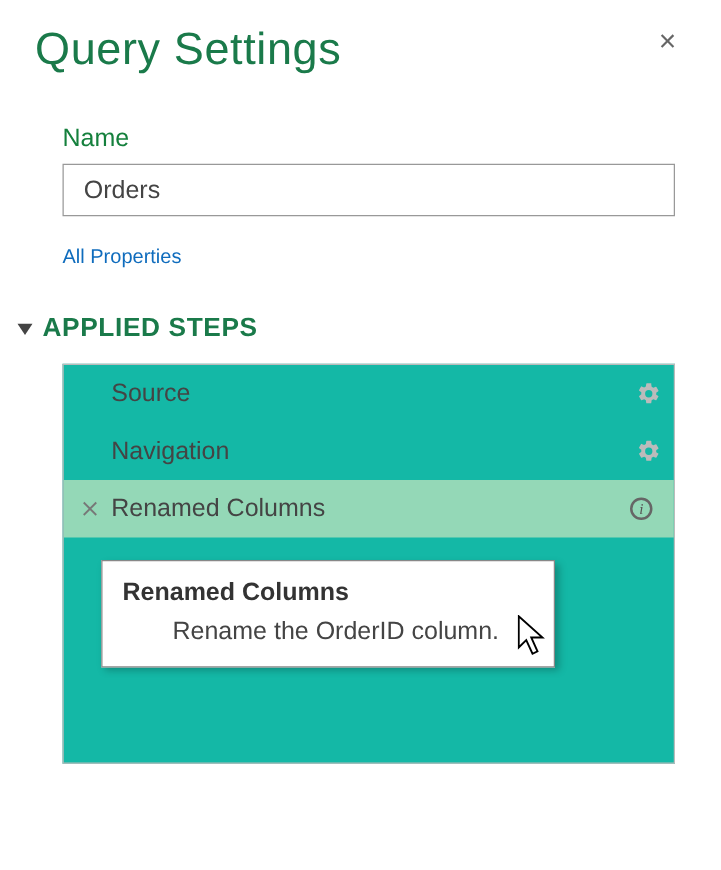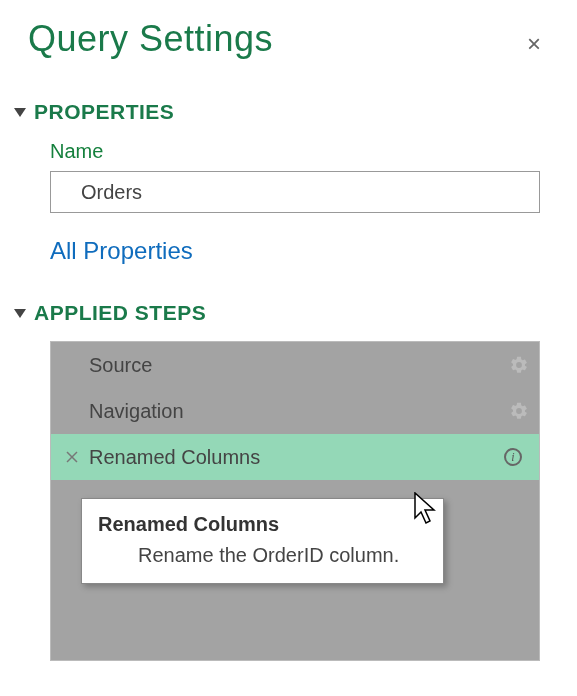--- a/index.html
+++ b/index.html
@@ -14,21 +14,21 @@
     height: 696px;
     position: relative;
     color: #444;
   }
   .panel {
     padding: 18px 28px 0 28px;
   }
   .panel-header {
     display: flex;
     justify-content: space-between;
-    align-items: flex-end;
+    align-items: flex-start;
     margin-bottom: 40px;
   }
   .panel-title {
     font-size: 36px;
     font-weight: 300;
     color: #1a7a4a;
     letter-spacing: 0.5px;
   }
   .close-btn {
     font-size: 24px;
@@ -67,38 +67,38 @@
     color: #15803d;
     margin-bottom: 8px;
     margin-left: 22px;
   }
   .text-input {
     margin-left: 22px;
     width: 490px;
     height: 42px;
     border: 1px solid #999;
     font-size: 20px;
-    padding: 6px 30px;
+    padding: 6px 16px;
     color: #444;
     font-family: inherit;
   }
   .link {
     display: block;
     margin-top: 24px;
     margin-left: 22px;
-    font-size: 24px;
+    font-size: 16px;
     color: #0f6cbd;
     cursor: pointer;
   }
   .steps-box {
     margin-left: 22px;
     margin-top: 14px;
     width: 490px;
     border: 1px solid #bbb;
-    background: #a3a3a3;
+    background: #14b8a6;
     position: relative;
   }
   .step-row {
     display: flex;
     align-items: center;
     height: 46px;
     font-size: 20px;
     color: #444;
     padding: 0 10px 0 8px;
     cursor: pointer;
@@ -178,24 +178,20 @@
 <body>
 
 <div class="panel">
 
   <div class="panel-header">
     <div class="panel-title">Query Settings</div>
     <div class="close-btn">×</div>
   </div>
 
   <div class="section">
-    <div class="section-header">
-      <div class="triangle"></div>
-      <div class="section-title">PROPERTIES</div>
-    </div>
     <div class="field-label">Name</div>
     <input type="text" class="text-input" value="Orders" style="">
     <span class="link">All Properties</span>
   </div>
 
   <div class="section">
     <div class="section-header">
       <div class="triangle"></div>
       <div class="section-title">APPLIED STEPS</div>
     </div>

